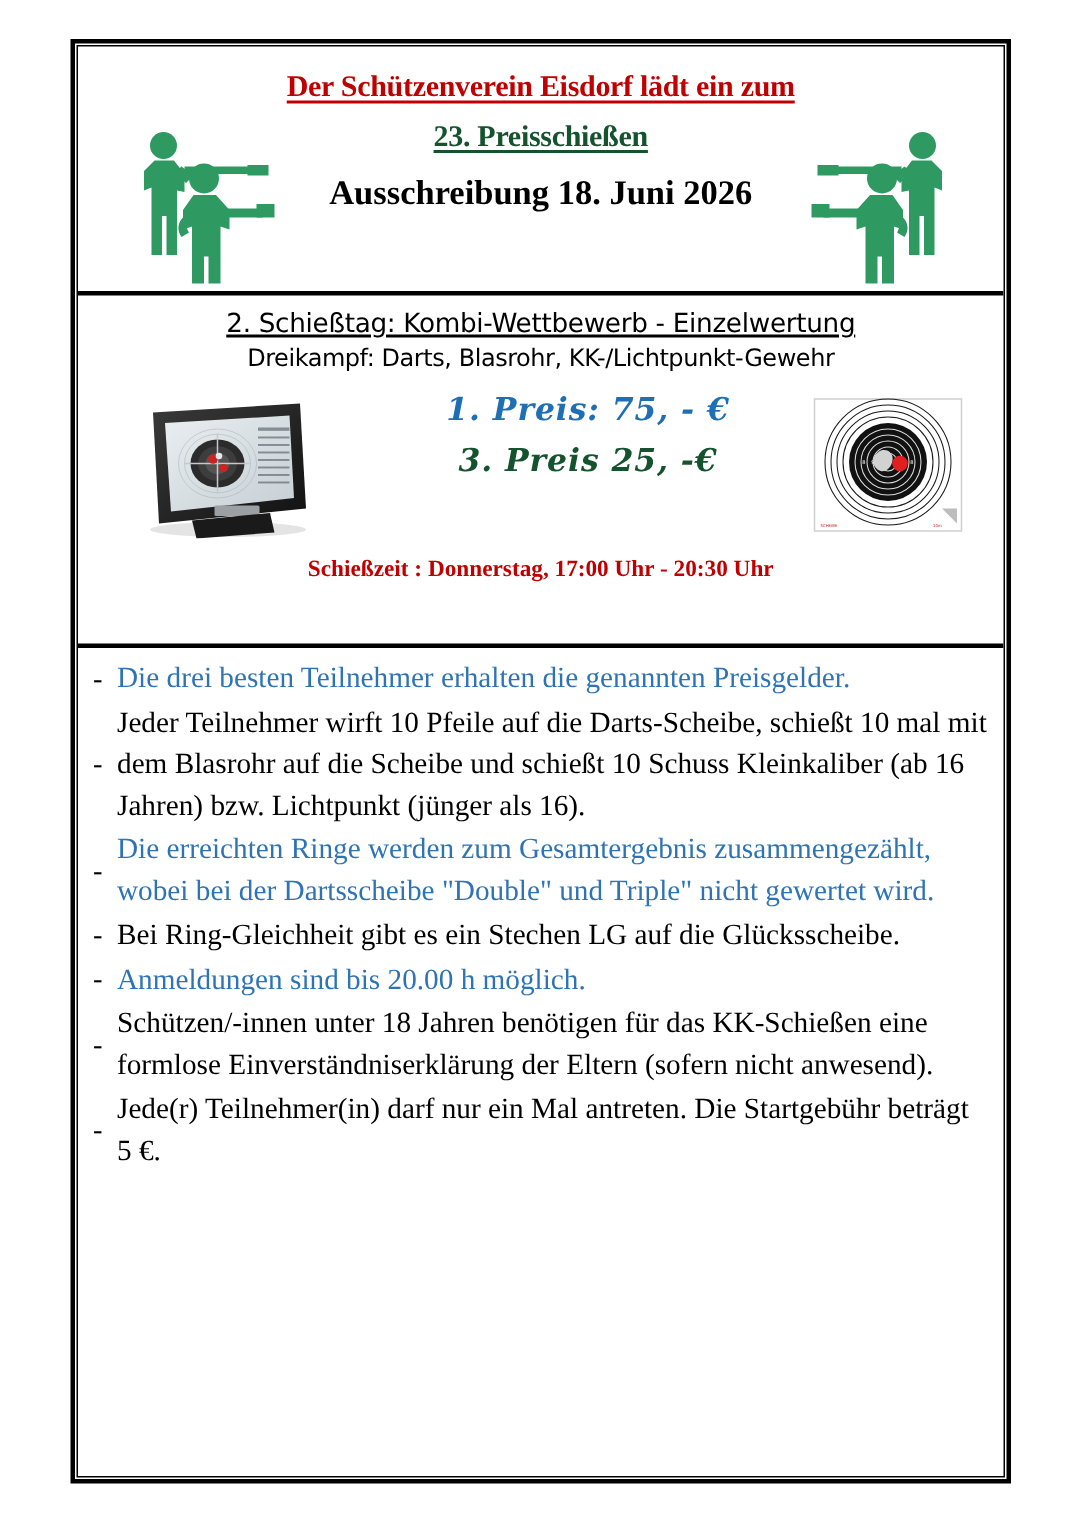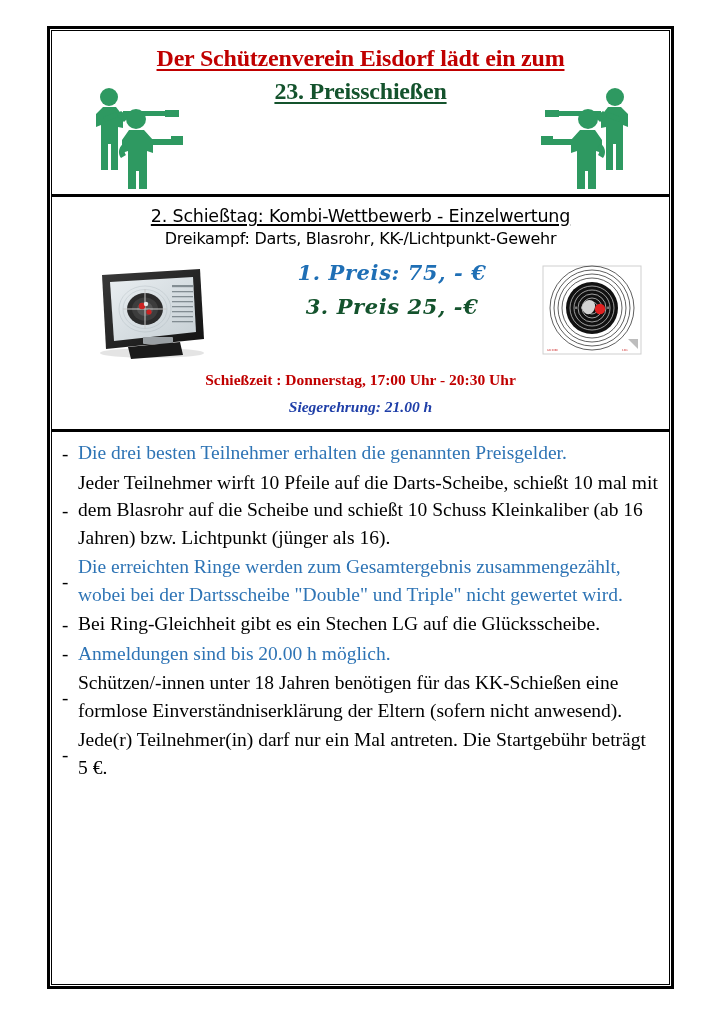--- a/index.html
+++ b/index.html
@@ -65,21 +65,21 @@
     left: 0;
     top: 0;
     width: 100%;
     text-align: center;
     padding-top: 11px;
     box-sizing: border-box;
   }
   .title-line {
     font-family: "Liberation Serif", "DejaVu Serif", serif;
     font-weight: bold;
-    font-size: 24px;
+    font-size: 20px;
     line-height: 33px;
     letter-spacing: -0.2px;
     white-space: nowrap;
   }
   .title-line .u {
     text-decoration: underline;
     text-underline-offset: 3px;
     text-decoration-thickness: 2px;
   }
   .subtitle-line {
@@ -271,20 +271,21 @@
         </svg>
       </div>
 
       <div class="header-title-wrap">
         <div class="title-line">
           <span class="u" style="color: rgb(192, 0, 0);">Der Schützenverein Eisdorf lädt ein zum</span>
         </div>
         <div class="title-line">
           <span class="u" style="color: #14532d;">23. Preisschießen</span>
         </div>
+        <div class="subtitle-line">Ausschreibung 18. Juni 2026</div>
       </div>
     </div>
 
     <div class="section-comp">
 
       <div class="comp-heading">
         <span class="u">2. Schießtag:  Kombi-Wettbewerb - Einzelwertung</span>
       </div>
       <div class="comp-sub">Dreikampf: Darts, Blasrohr, KK-/Lichtpunkt-Gewehr</div>
 
@@ -365,21 +366,20 @@
         </svg>
       </div>
 
       <div class="prizes">
         <div class="prize-line" style="color: rgb(31, 111, 181);">1. Preis: 75, - €</div>
         <div class="prize-line" style="color: #14532d;">3. Preis 25, -€</div>
       </div>
 
       <div class="times">
         <div class="time-shoot" style="color: rgb(192, 0, 0);">Schießzeit : Donnerstag, 17:00 Uhr - 20:30 Uhr</div>
-        <div class="time-award" style="color: rgb(31, 63, 168);">Siegerehrung: 21.00 h</div>
       </div>
     </div>
 
     <div class="section-rules">
 
 
       <div class="rule blue">
         <span class="dash">-</span>
         <span class="rule-text" style="color: rgb(46, 116, 181);">Die drei besten Teilnehmer erhalten die genannten Preisgelder.</span>
       </div>

